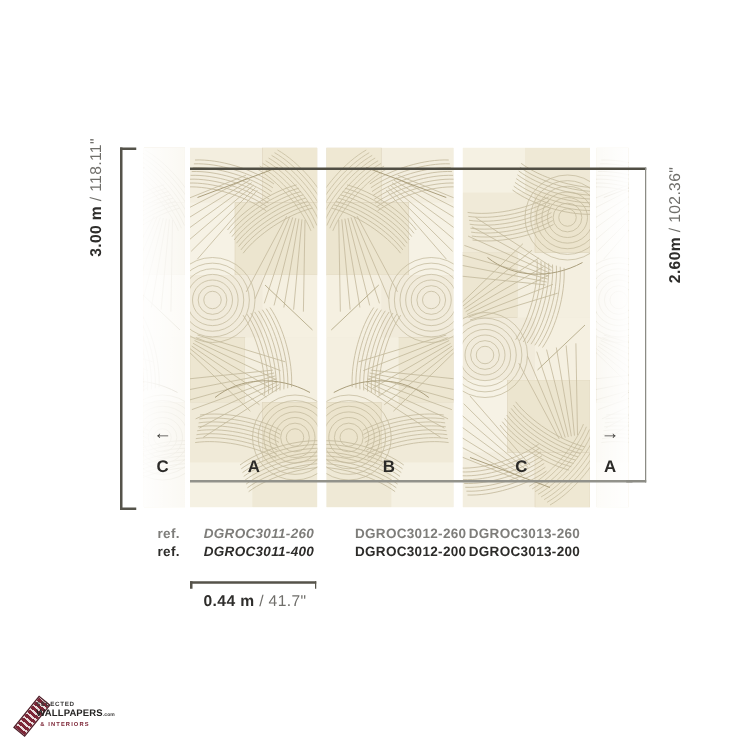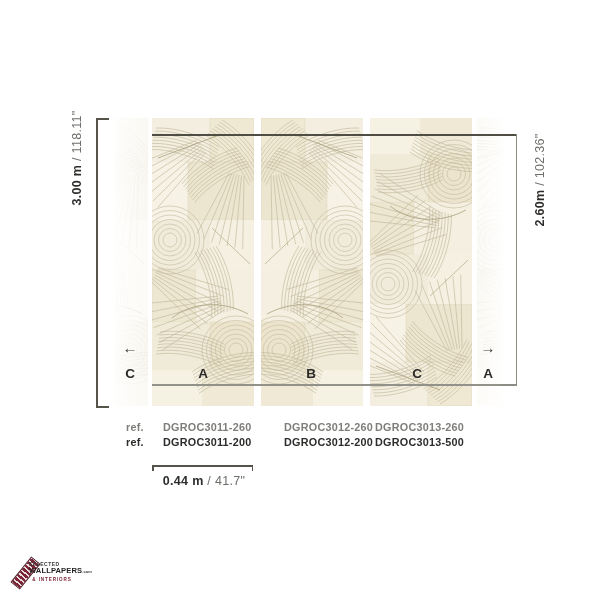--- a/index.html
+++ b/index.html
@@ -45,21 +45,21 @@
           font-weight:700;color:#2b2a28;}
   .arrow{position:absolute;transform:translate(-50%,-50%);font-size:15px;
          color:#3e3d3a;}
 
   
   .ref-item{position:absolute;font-size:10.8px;font-weight:700;letter-spacing:.25px;
             white-space:nowrap;line-height:13px;}
   .row1{color:#7e7d7a;top:421px;}
   .row2{color:#2d2c2a;top:436px;}
   .ref-l{left:126px;}
-  .c1{left:163px;} .c2{left:284px;} .c3{left:375px;}
+  .c1{left:163px;font-style:italic;} .c2{left:284px;} .c3{left:375px;}
 
   
   .logo{position:absolute;left:6px;top:555px;width:70px;height:40px;cursor:pointer;}
   .logo-roll{position:absolute;left:3px;top:12px;width:31px;height:10px;
              transform:rotate(-51deg);
              background:repeating-linear-gradient(to right,#7c2536 0 2.4px,#e9dcdc 2.4px 4px);
              border:1px solid #4e1d28;}
   .logo-text{position:absolute;left:23px;top:6px;width:46px;}
   .lt1{font-size:5px;font-weight:700;color:#3a3938;letter-spacing:.5px;line-height:6px;}
   .lt2{font-size:7.6px;font-weight:800;color:#242322;letter-spacing:.1px;line-height:8px;}
@@ -195,23 +195,23 @@
   <div class="letter" style="left:417px;top:373px">C</div>
   <div class="letter" style="left:488px;top:373px">A</div>
   <div class="arrow" style="left:130px;top:347px">←</div>
   <div class="arrow" style="left:488px;top:347px">→</div>
 
   <div class="ref-item row1 ref-l">ref.</div>
   <div class="ref-item row1 c1">DGROC3011-260</div>
   <div class="ref-item row1 c2">DGROC3012-260</div>
   <div class="ref-item row1 c3">DGROC3013-260</div>
   <div class="ref-item row2 ref-l">ref.</div>
-  <div class="ref-item row2 c1">DGROC3011-200</div>
+  <div class="ref-item row2 c1">DGROC3011-400</div>
   <div class="ref-item row2 c2">DGROC3012-200</div>
-  <div class="ref-item row2 c3">DGROC3013-500</div>
+  <div class="ref-item row2 c3">DGROC3013-200</div>
 
   <div class="logo">
     <div class="logo-roll"></div>
     <div class="logo-text">
       <div class="lt1">SELECTED</div>
       <div class="lt2"><span>WALLPAPERS</span><span class="dotcom">.com</span></div>
       <div class="lt3">&amp; INTERIORS</div>
     </div>
   </div>
 

